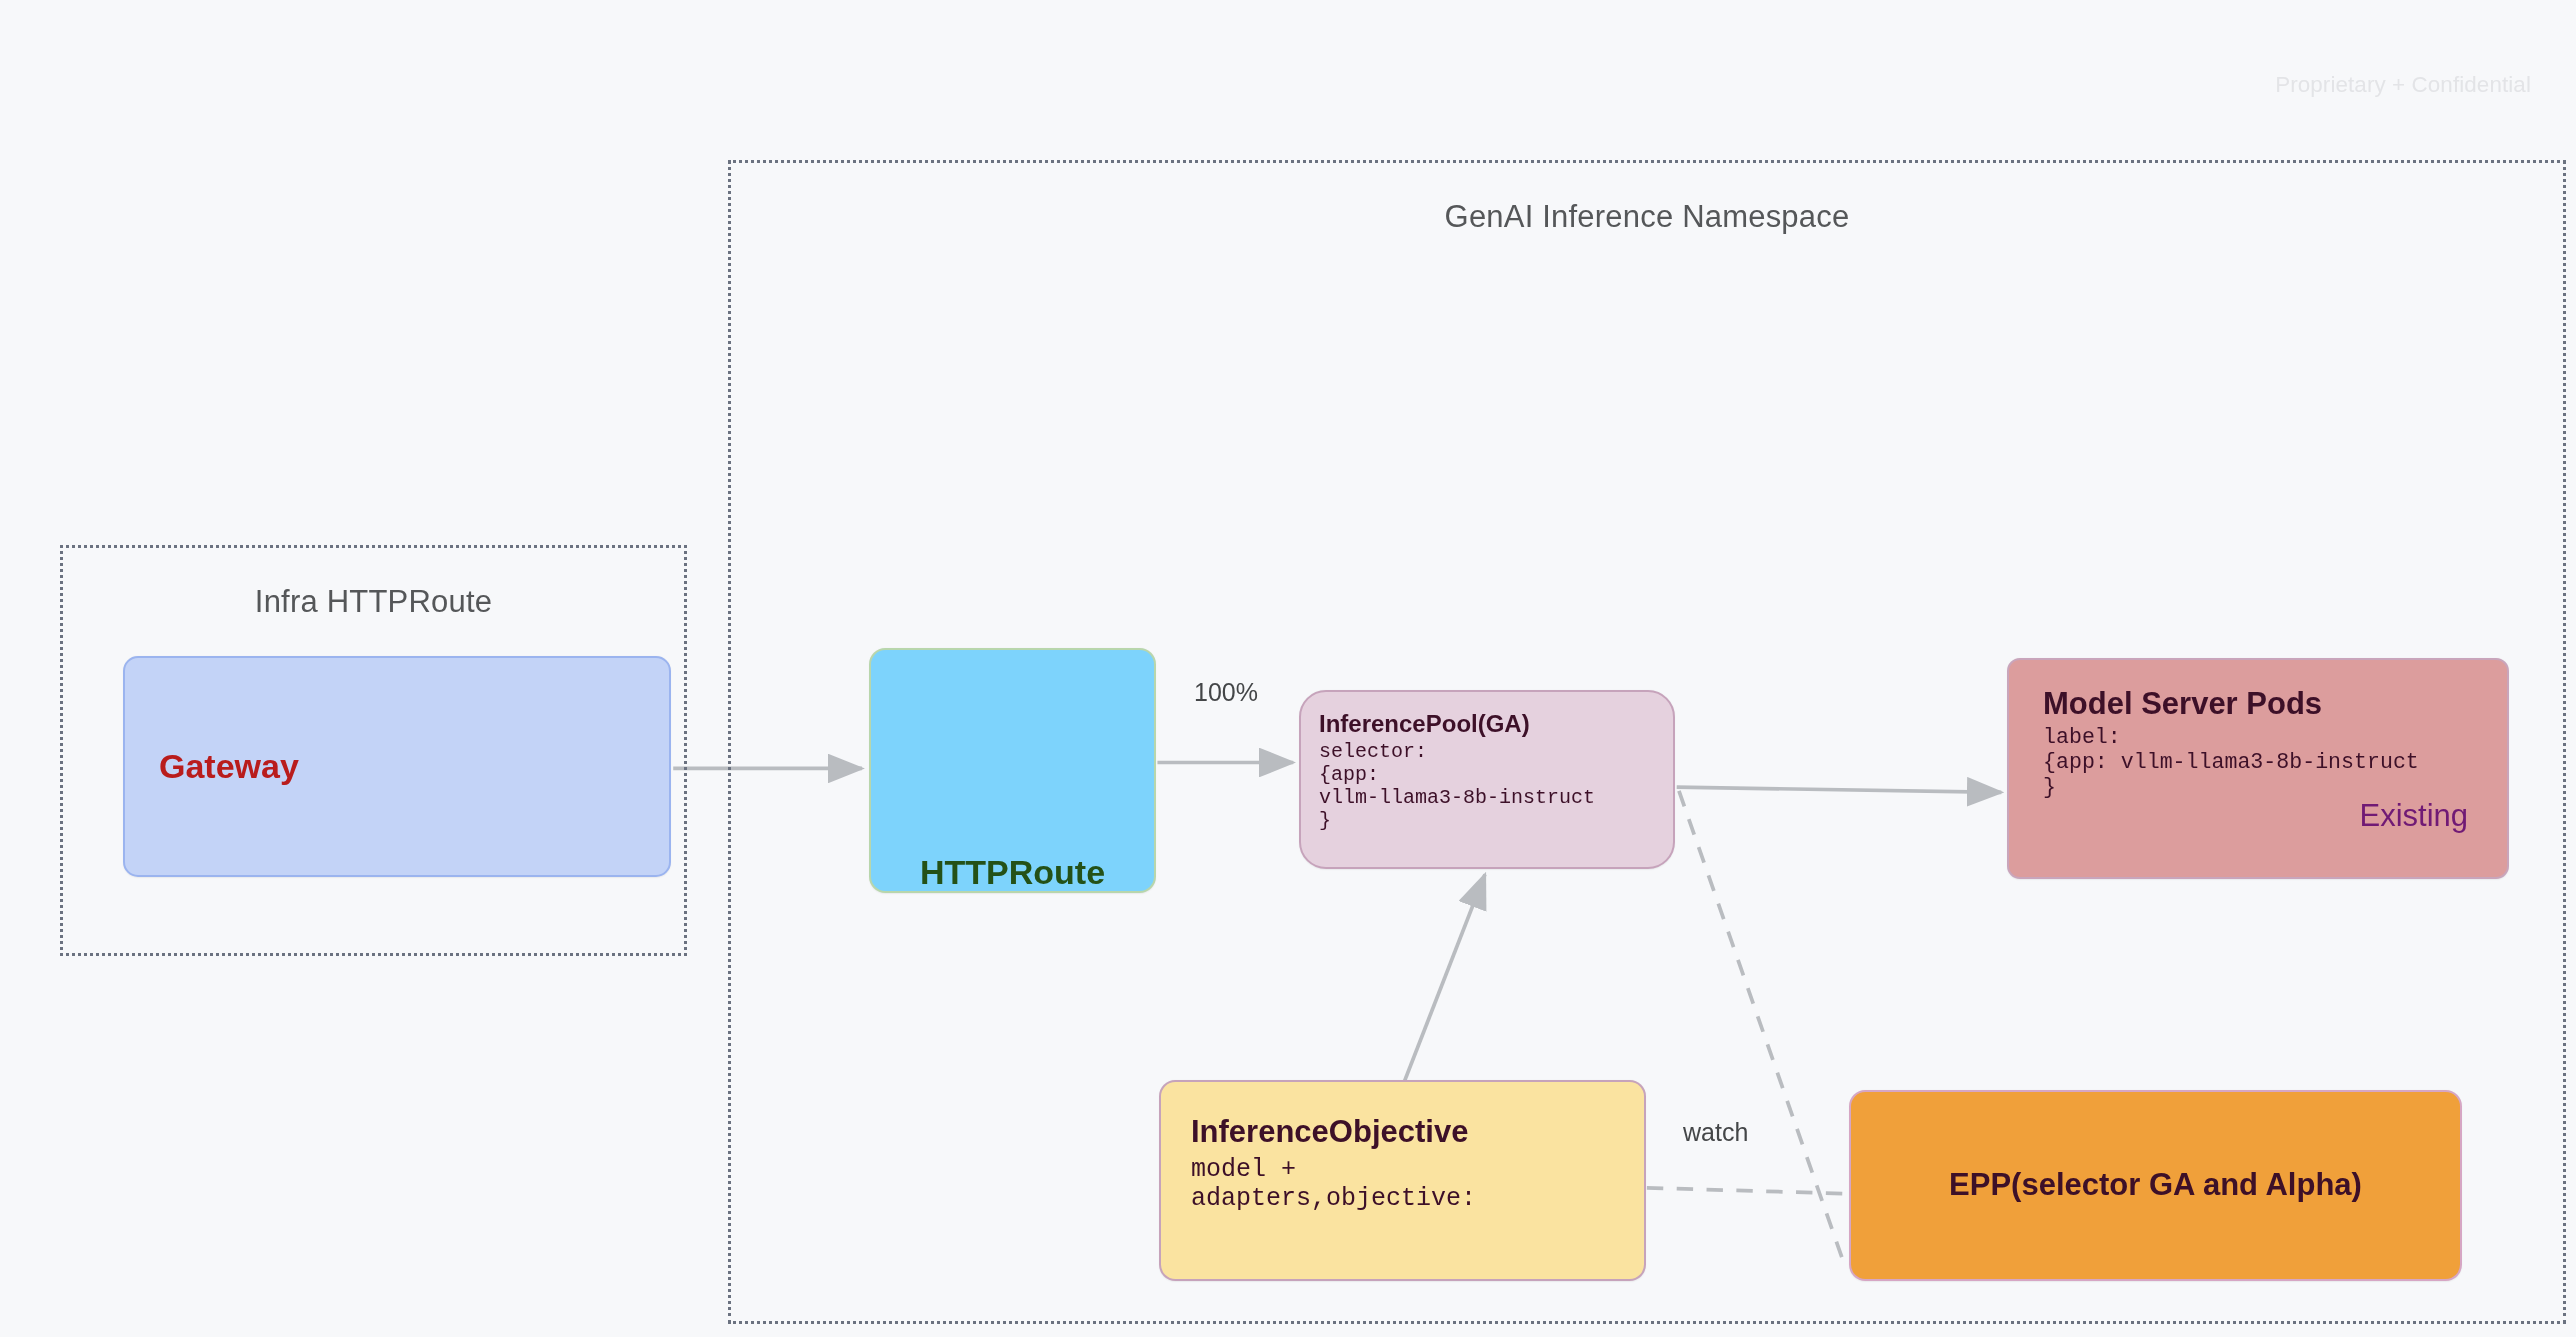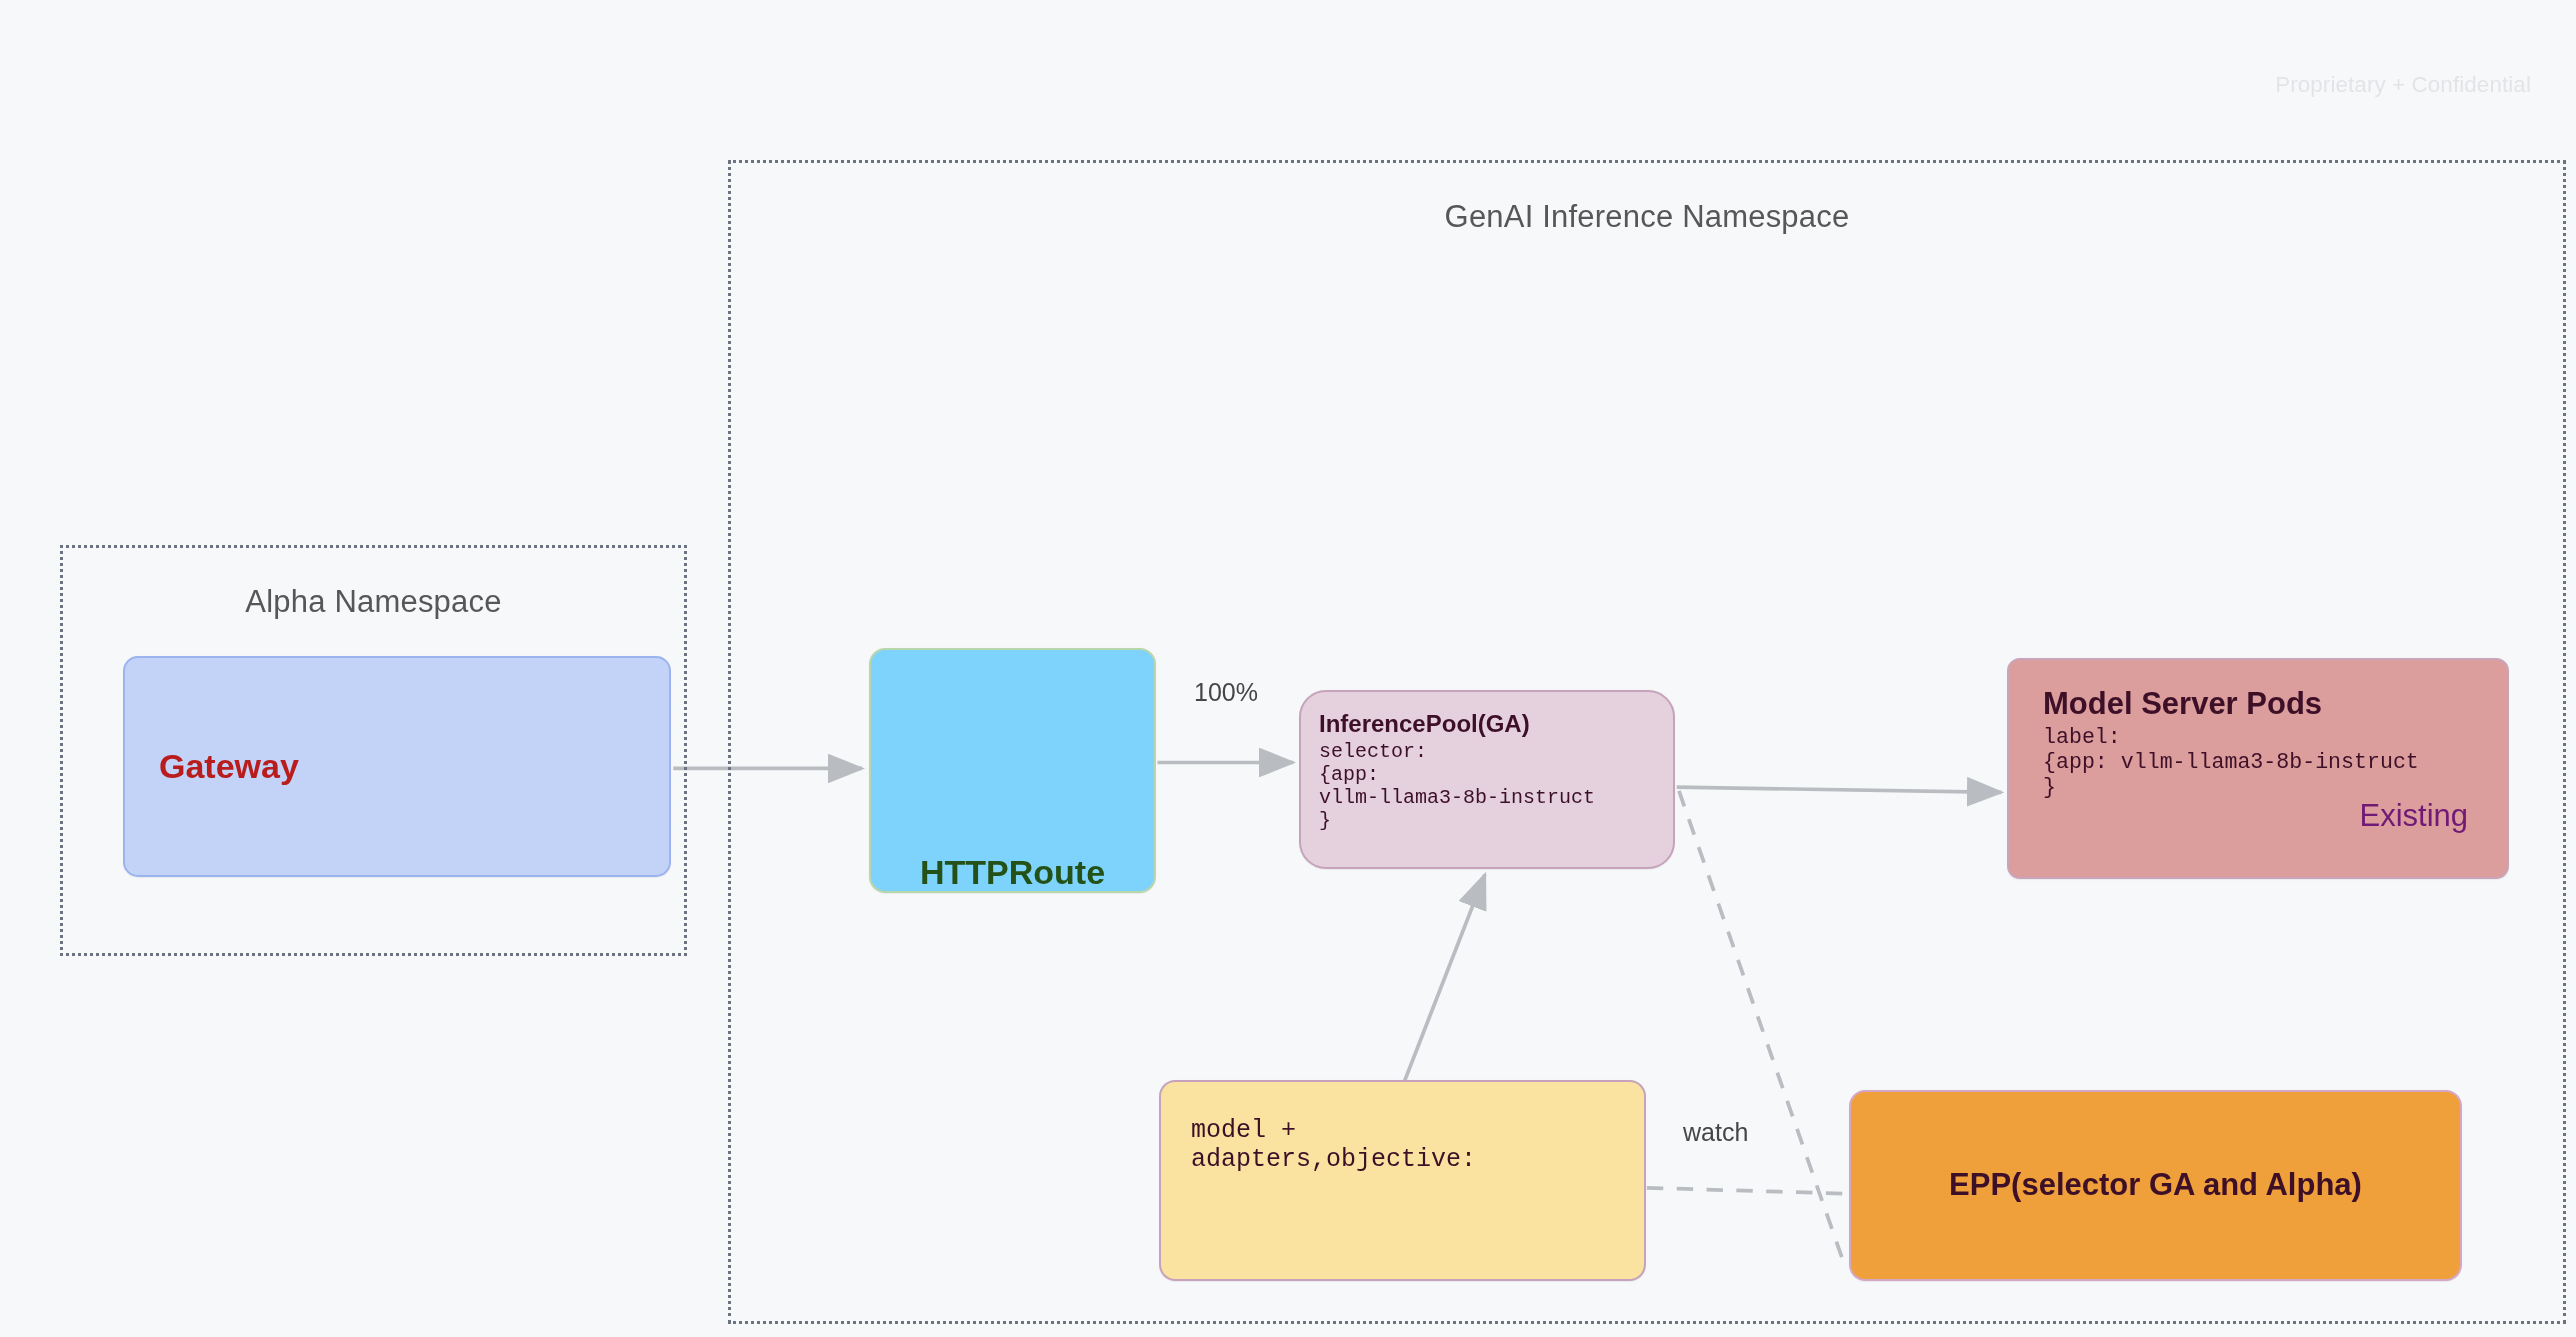--- a/index.html
+++ b/index.html
@@ -263,21 +263,21 @@
     <line x1="2247" y1="1055" x2="2682" y2="1062" stroke="#b9bcc0" stroke-width="5" marker-end="url(#arrowhead)"></line>
 
     <line x1="1881" y1="1452" x2="1990" y2="1172" stroke="#b9bcc0" stroke-width="5" marker-end="url(#arrowhead)"></line>
 
     <line x1="2250" y1="1060" x2="2470" y2="1690" stroke="#b9bcc0" stroke-width="5" stroke-dasharray="22 18"></line>
 
     <line x1="2207" y1="1592" x2="2476" y2="1600" stroke="#b9bcc0" stroke-width="5" stroke-dasharray="22 18"></line>
   </svg>
 
   <div class="namespace" id="infra-namespace">
-    <div class="namespace-label">Alpha Namespace</div>
+    <div class="namespace-label">Infra HTTPRoute</div>
   </div>
 
   <div class="namespace" id="genai-namespace">
     <div class="namespace-label">GenAI Inference Namespace</div>
   </div>
 
   <div class="node" id="node-gateway">
     <div class="node-title">Gateway</div>
   </div>
 
@@ -295,20 +295,21 @@
 
   <div class="node" id="node-modelserverpods">
     <div class="node-title">Model Server Pods</div>
     <div class="node-body">label:
 {app: vllm-llama3-8b-instruct
 }</div>
     <div class="existing-tag">Existing</div>
   </div>
 
   <div class="node" id="node-inferenceobjective">
+    <div class="node-title">InferenceObjective</div>
     <div class="node-body">model +
 adapters,objective:</div>
   </div>
 
   <div class="node" id="node-epp">
     <div class="node-title">EPP(selector GA and Alpha)</div>
   </div>
 
   <div class="edge-label" id="label-100">100%</div>
 

